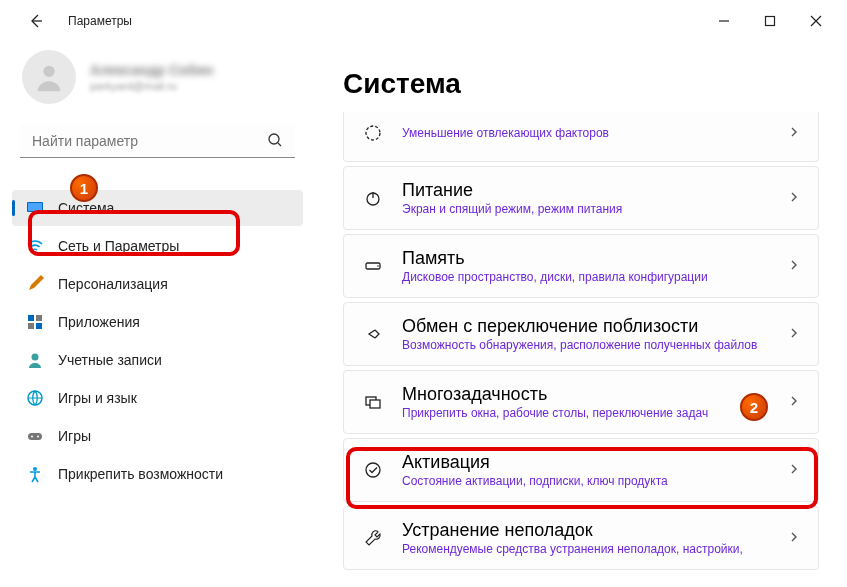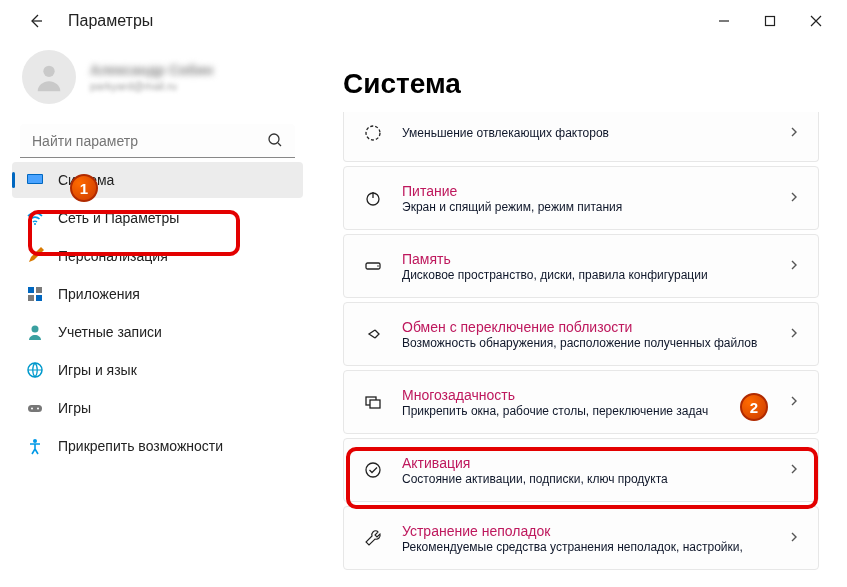--- a/index.html
+++ b/index.html
@@ -1,51 +1,51 @@
 <!DOCTYPE html>
 <html><head>
 <meta charset="utf-8">
 <style>
 * { box-sizing: border-box; margin: 0; padding: 0; font-family: "Segoe UI", sans-serif; }
 body { background: #fff; width: 847px; height: 587px; overflow: hidden; position: relative; }
 
 .titlebar { height: 42px; display: flex; align-items: center; padding: 0 8px; }
 .back-btn { width: 32px; height: 32px; display: flex; align-items: center; justify-content: center; margin-left: 12px; cursor: pointer; border-radius: 4px; }
-.title { font-size: 16px; color: #222; margin-left: 16px; }
+.title { font-size: 12px; color: #222; margin-left: 16px; }
 .win-controls { margin-left: auto; display: flex; gap: 0; }
 .win-btn { width: 46px; height: 32px; display: flex; align-items: center; justify-content: center; cursor: pointer; }
 
 .layout { display: flex; height: calc(100% - 42px); }
 
 .sidebar { width: 315px; padding: 0 8px; display: flex; flex-direction: column; }
 .user-block { display: flex; align-items: center; padding: 8px 14px 16px 14px; gap: 14px; }
 .avatar { width: 54px; height: 54px; border-radius: 50%; background: #e8e8e8; display: flex; align-items: center; justify-content: center; color: #bdbdbd; }
 .user-name { filter: blur(3px); color: #888; font-size: 14px; font-weight: 600; }
 .user-email { filter: blur(2px); color: #999; font-size: 11px; margin-top: 2px; }
 
-.search-row { margin: 4px 12px 2px 12px; position: relative; }
+.search-row { margin: 4px 12px 30px 12px; position: relative; }
 .search-input { width: 100%; height: 34px; border: none; border-bottom: 1.5px solid #888; background: #fdfdfd; padding: 0 36px 0 12px; font-size: 14px; border-radius: 4px 4px 0 0; outline: none; }
 .search-icon { position: absolute; right: 12px; top: 8px; color: #333; }
 
 .nav { flex: 1; overflow: hidden; }
 .nav-item { display: flex; align-items: center; height: 36px; padding: 0 14px; border-radius: 4px; cursor: pointer; gap: 14px; margin: 2px 4px; }
 .nav-item.active { background: #ececec; position: relative; }
 .nav-item.active::before { content: ""; position: absolute; left: 0; top: 10px; bottom: 10px; width: 3px; background: #0067c0; border-radius: 2px; }
 .nav-icon { width: 18px; height: 18px; display: flex; align-items: center; justify-content: center; flex-shrink: 0; }
 .nav-label { font-size: 14px; color: #222; }
 
 .content { flex: 1; padding: 12px 28px 0 28px; overflow: hidden; }
 .content h1 { font-size: 28px; font-weight: 600; margin: 14px 0 12px 0; }
 .cards { display: flex; flex-direction: column; gap: 4px; }
 .card { display: flex; align-items: center; min-height: 64px; padding: 12px 18px; border: 1px solid #e7e7e7; border-radius: 4px; background: #fdfdfd; cursor: pointer; gap: 18px; }
 .card.partial { min-height: 50px; border-top: none; border-radius: 0 0 4px 4px; padding-top: 4px; }
 .card-icon { width: 22px; display: flex; justify-content: center; color: #222; }
 .card-text { flex: 1; min-width: 0; }
-.card-title { font-size: 14px; color: #be185d; }
-.card-sub { font-size: 12px; color: #0f172a; margin-top: 1px; white-space: nowrap; overflow: hidden; text-overflow: ellipsis; }
+.card-title { font-size: 18px; color: #000000; }
+.card-sub { font-size: 12px; color: #6d28d9; margin-top: 1px; white-space: nowrap; overflow: hidden; text-overflow: ellipsis; }
 .chev { color: #555; }
 
 .annot { position: absolute; border: 4px solid #e30000; border-radius: 10px; pointer-events: none; }
 .badge { position: absolute; width: 28px; height: 28px; border-radius: 50%; background: radial-gradient(circle at 30% 30%, #ff6a00, #cc3a00); color: #fff; font-weight: 700; display: flex; align-items: center; justify-content: center; border: 2px solid #b02a00; font-size: 15px; pointer-events: none; }
 </style>
 </head>
 <body>
 
 <div class="titlebar">
   <div class="back-btn">

